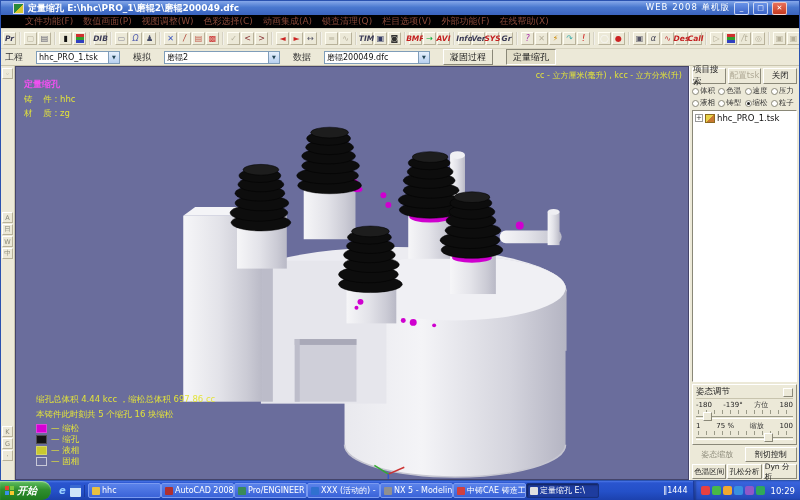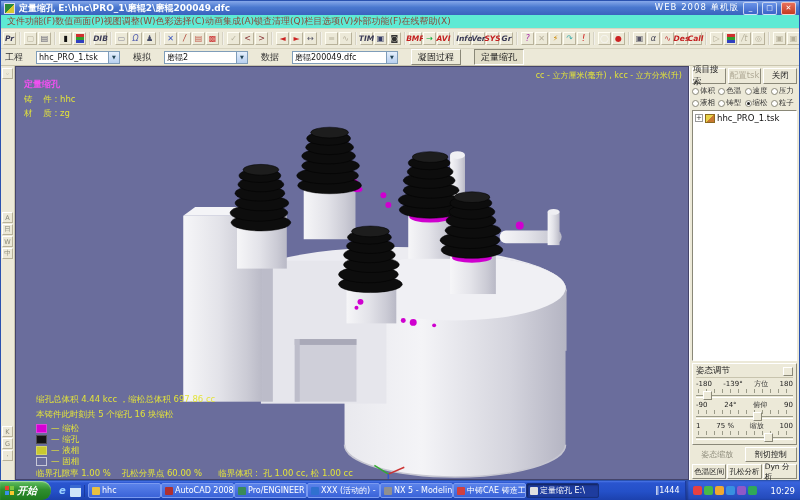--- a/index.html
+++ b/index.html
@@ -1,33 +1,33 @@
 <!DOCTYPE html>
 <html><head>
 <meta charset="utf-8">
 <style>
   html,body{margin:0;padding:0;background:#000;}
   #screen{position:relative;width:800px;height:500px;overflow:hidden;
     font-family:"DejaVu Sans",sans-serif;background:#ece9d8;}
   
   .win{position:absolute;inset:0 0 19px 0;display:flex;flex-direction:column;
     border:1px solid #2a52b0;box-sizing:border-box;background:#ece9d8;}
-  .titlebar{height:14px;flex:none;display:flex;align-items:center;gap:4px;padding:0 3px;
+  .titlebar{height:14px;flex:none;display:flex;align-items:center;gap:4px;padding:0 12px;
     background:linear-gradient(180deg,#86a8ea 0%,#4a78cf 45%,#3a63be 100%);}
   .t-icon{width:9px;height:9px;flex:none;border:1px solid #dde;
     background:linear-gradient(135deg,#2a8a3a 50%,#d8c830 50%);}
   .t-text{font-size:9px;font-weight:bold;color:#fff;white-space:nowrap;overflow:hidden;}
   .t-edition{margin-left:auto;font-size:8.5px;color:#fff;white-space:nowrap;letter-spacing:1px;}
   .wc{width:13px;height:11px;flex:none;display:flex;align-items:center;justify-content:center;
     font-size:7px;color:#fff;border:1px solid rgba(255,255,255,.7);border-radius:2px;
     background:linear-gradient(#6a94e8,#3a63c8);line-height:1;}
   .wc.close{background:linear-gradient(#e8705a,#c43a20);}
   
-  .menubar{height:13px;flex:none;display:flex;align-items:center;padding:0 6px;
-    font-size:9px;color:#8a4a3a;background:#5eead4;border-bottom:1px solid #d8d4c0;overflow:hidden;white-space:nowrap;}
+  .menubar{height:13px;flex:none;display:flex;align-items:center;gap:10px;padding:0 24px;
+    font-size:9px;color:#8a4a3a;background:#000000;border-bottom:1px solid #d8d4c0;overflow:hidden;white-space:nowrap;}
   
   .toolbar1{height:17px;flex:none;display:flex;align-items:center;gap:1px;padding:1px 2px;
     background:#ece9d8;border-bottom:1px solid #d8d4c0;overflow:hidden;}
   .tb-btn{height:13px;min-width:13px;box-sizing:border-box;display:flex;align-items:center;justify-content:center;
     font-size:8px;line-height:1;padding:0 1px;color:var(--c,#555);background:#ece9d8;
     border:1px solid;border-color:#fffef4 #b8b29a #b8b29a #fffef4;}
   .tb-btn.txt{font-size:7.5px;font-weight:bold;padding:0 2px;color:var(--c,#3a3a55);}
   .tb-btn.red{color:#c42020;}
   .tb-btn.dis{color:#b6b09a;}
   .tb-btn.sep{min-width:2px;width:2px;padding:0;border:none;margin:0 2px;
@@ -35,21 +35,21 @@
   .tb-btn.ic-rgb::before{content:"";width:8px;height:9px;
     background:linear-gradient(180deg,#d03030 0 33%,#2f9f2f 33% 66%,#3040c0 66% 100%);}
   
   .toolbar2{height:16px;flex:none;display:flex;align-items:center;gap:13px;padding:0 4px;
     background:#ece9d8;border-bottom:1px solid #c8c4ae;font-size:9px;color:#333;overflow:hidden;}
   .dd{display:flex;align-items:center;height:13px;box-sizing:border-box;background:#fff;
     border:1px solid #7f9db9;font-size:8px;color:#111;}
   .dd .val{padding:0 2px;white-space:nowrap;overflow:hidden;flex:1;}
   .dd .arr{width:10px;height:100%;flex:none;display:flex;align-items:center;justify-content:center;
     font-size:5px;color:#245;background:linear-gradient(#e6f0fc,#b8d0f0);border-left:1px solid #7f9db9;}
-  .dd.w1{width:84px}.dd.w2{width:84px}.dd.w3{width:106px}
+  .dd.w1{width:84px}.dd.w2{width:116px}.dd.w3{width:106px}
   .t2-btn{height:14px;padding:0 6px;font-size:9px;color:#222;background:#ece9d8;
     border:1px solid;border-color:#fff #8a8878 #8a8878 #fff;display:flex;align-items:center;}
   .t2-btn.pressed{border-color:#8a8878 #fff #fff #8a8878;background:#e2dec9;}
   
   .mainrow{flex:1;display:flex;min-height:0;}
   .leftstrip{width:13px;flex:none;position:relative;background:#ece9d8;border-right:1px solid #c8c4ae;}
   .ls-btn{position:absolute;left:1px;width:11px;height:11px;box-sizing:border-box;
     display:flex;align-items:center;justify-content:center;font-size:6.5px;color:#8a8a7a;
     background:#ece9d8;border:1px solid;border-color:#fff #b8b29a #b8b29a #fff;}
   
@@ -117,21 +117,21 @@
   .task-btn{flex:1;max-width:73px;min-width:0;height:15px;display:flex;align-items:center;gap:2px;
     padding:0 3px;border-radius:2px;color:#fff;font-size:8px;white-space:nowrap;overflow:hidden;
     background:linear-gradient(180deg,#5a82ea,#3a63d8);border:1px solid #7a9af0;box-sizing:border-box;}
   .task-btn.active{background:#1e3c9e;border-color:#16307e;box-shadow:inset 1px 1px 2px rgba(0,0,0,.45);}
   .tsk-ic{width:8px;height:8px;flex:none;border-radius:1px;background:var(--c,#ccc);}
   .misc{flex:none;color:#fff;font-size:8px;padding:0 2px;white-space:nowrap;}
   .tray{height:19px;flex:none;display:flex;align-items:center;gap:2px;padding:0 5px 0 7px;
     background:linear-gradient(180deg,#3a66e0,#2248b8);border-left:1px solid #1a3aa0;
     box-shadow:inset 2px 0 2px rgba(0,0,0,.25);}
   .tray-ic{width:9px;height:9px;border-radius:2px;background:var(--c,#888);flex:none;}
-  .clock{color:#fff;font-size:8.5px;margin-left:12px;white-space:nowrap;}
+  .clock{color:#fff;font-size:8.5px;margin-left:4px;white-space:nowrap;}
 </style>
 </head>
 <body>
 
 <div id="screen">
   <div class="win">
 
     <div class="titlebar">
       <span class="t-icon"></span>
       <span class="t-text">定量缩孔   E:\hhc\PRO_1\磨辊2\磨辊200049.dfc</span>
@@ -518,21 +518,20 @@
           </div>
             <div class="lg" style="--c: #c8c830;">
             <span class="lg-sw"></span>
             <span>— 液相</span>
           </div>
             <div class="lg outline" style="--c: transparent;">
             <span class="lg-sw"></span>
             <span>— 固相</span>
           </div>
           </div>
-        <span class="vp-text" style="left:20px;top:402px">临界孔隙率 1.00 %    孔松分界点 60.00 %      临界体积 :  孔 1.00 cc, 松 1.00 cc</span>
 
       </div>
 
       <div class="panel">
         <div class="p-btnrow">
           <span class="p-btn">项目搜索</span>
           <span class="p-btn dis">配置tsk</span>
           <span class="p-btn">关闭</span>
         </div>
         <div class="radios">
@@ -589,31 +588,20 @@
 
           <div class="slider">
               <div class="slider-labels">
                 <span>-180</span>
                 <span class="val">-139°</span>
                 <span class="nm">方位</span>
                 <span>180</span>
               </div>
               <div class="track">
                 <span class="thumb" style="left: calc(11% - 4px);"></span>
-              </div>
-            </div>
-              <div class="slider">
-              <div class="slider-labels">
-                <span>-90</span>
-                <span class="val">24°</span>
-                <span class="nm">俯仰</span>
-                <span>90</span>
-              </div>
-              <div class="track">
-                <span class="thumb" style="left: calc(63% - 4px);"></span>
               </div>
             </div>
               <div class="slider">
               <div class="slider-labels">
                 <span>1</span>
                 <span class="val">75 %</span>
                 <span class="nm">缩放</span>
                 <span>100</span>
               </div>
               <div class="track">

